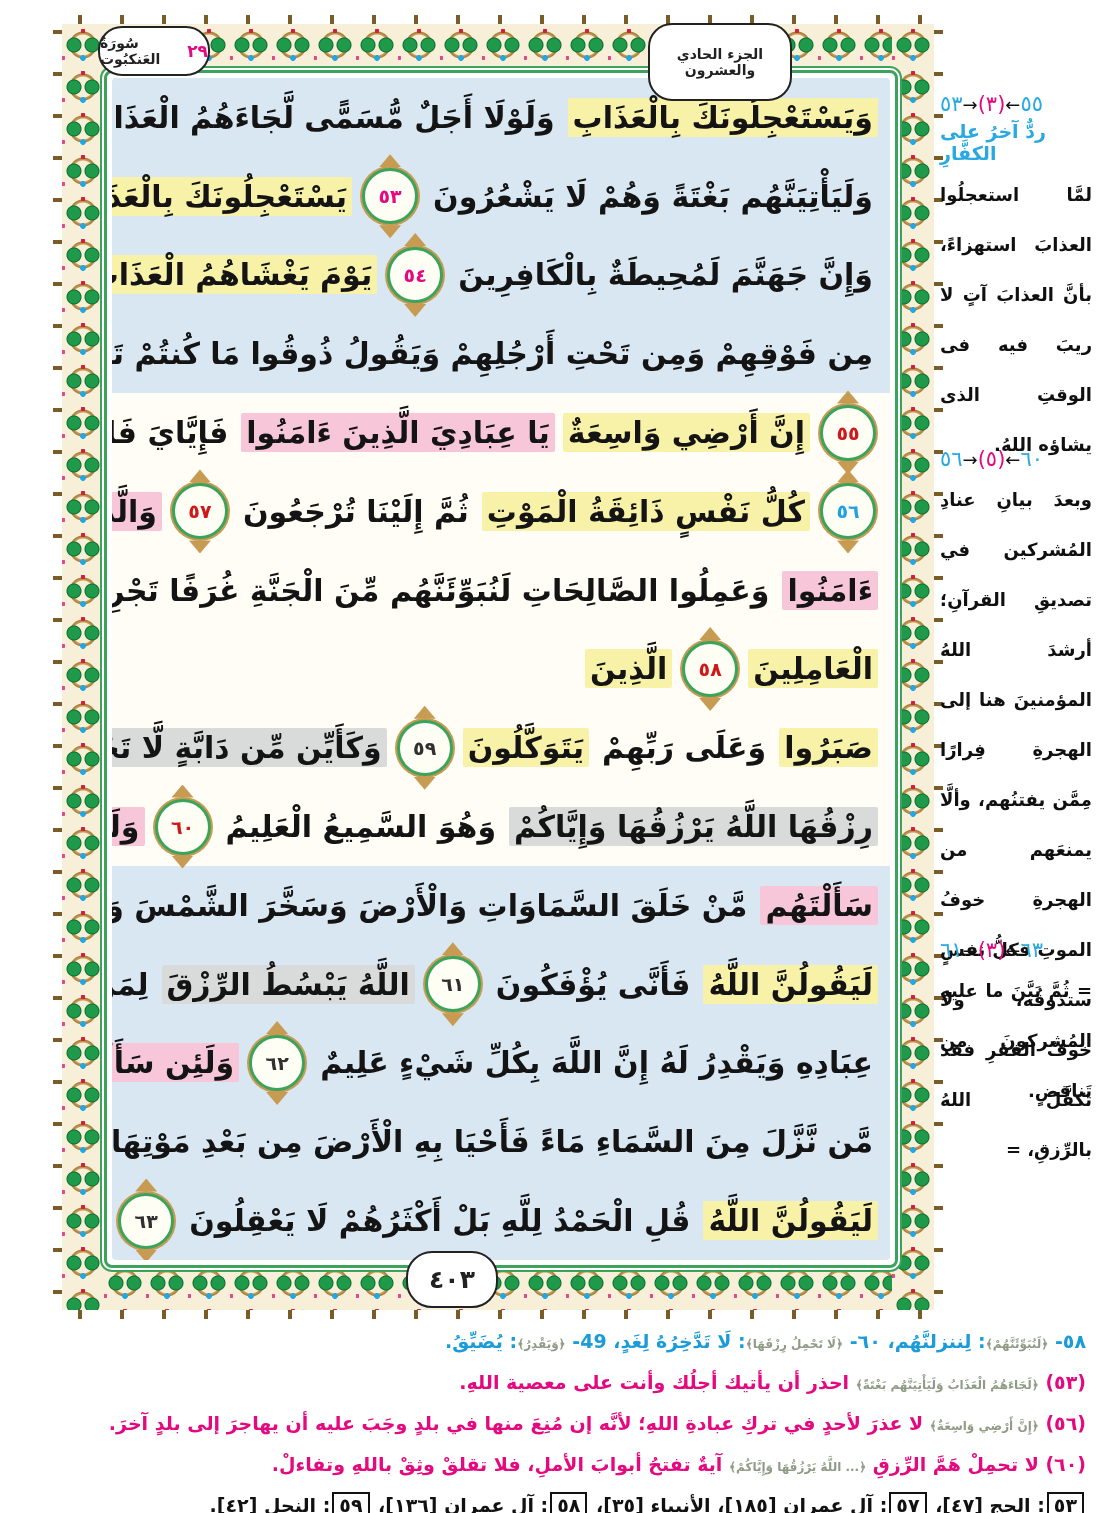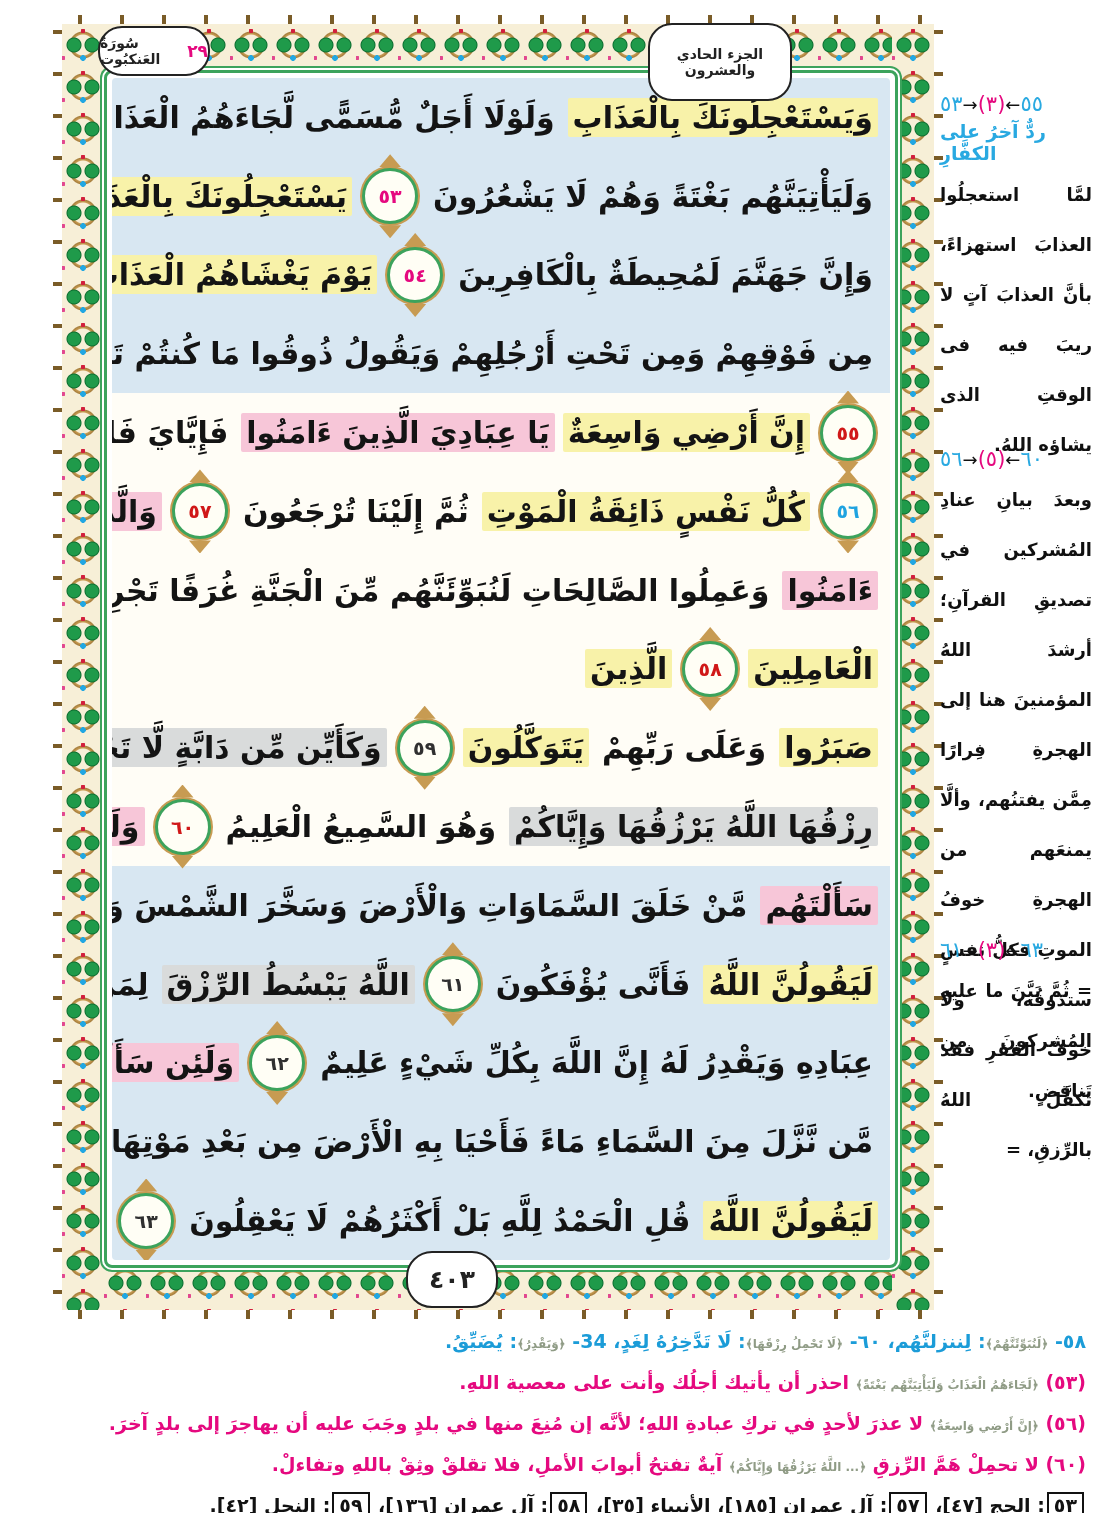--- a/index.html
+++ b/index.html
@@ -197,20 +197,20 @@
         <div class="range"><span>٦٠</span><span class="arr">←</span><span class="cnt">(٥)</span><span class="arr">→</span><span>٥٦</span></div>
         <div class="mbody">وبعدَ بيانِ عنادِ المُشركين في تصديقِ القرآنِ؛ أرشدَ اللهُ المؤمنينَ هنا إلى الهجرةِ فِرارًا مِمَّن يفتنُهم، وألَّا يمنعَهم من الهجرةِ خوفُ الموتِ فكلُّ نفسٍ ستذوقُه، ولا خوفُ الفقرِ فقد تكفَّلَ اللهُ بالرِّزقِ، =</div>
       </div>
       <div class="margin-section" style="top: 938px;">
         <div class="range"><span>٦٣</span><span class="arr">←</span><span class="cnt">(٣)</span><span class="arr">→</span><span>٦١</span></div>
         <div class="mbody">= ثُمَّ بَيَّنَ ما عليهِ المُشركونَ من تَناقضٍ.</div>
       </div>
     </div>
 
   <div class="footnotes" id="footnotes-root">
-      <div class="fn-blue"><span>٥٨- </span><span class="fn-quote">﴿لَنُبَوِّئَنَّهُمْ﴾</span><span>: لِننزلنَّهُم، ٦٠- </span><span class="fn-quote">﴿لَا تَحْمِلُ رِزْقَهَا﴾</span><span>: لَا تَدَّخِرُهُ لِغَدٍ، 34- </span><span class="fn-quote">﴿وَيَقْدِرُ﴾</span><span>: يُضَيِّقُ.</span></div>
+      <div class="fn-blue"><span>٥٨- </span><span class="fn-quote">﴿لَنُبَوِّئَنَّهُمْ﴾</span><span>: لِننزلنَّهُم، ٦٠- </span><span class="fn-quote">﴿لَا تَحْمِلُ رِزْقَهَا﴾</span><span>: لَا تَدَّخِرُهُ لِغَدٍ، 49- </span><span class="fn-quote">﴿وَيَقْدِرُ﴾</span><span>: يُضَيِّقُ.</span></div>
       <div class="fn-magenta"><span>(٥٣) </span><span class="fn-quote">﴿لَجَاءَهُمُ الْعَذَابُ وَلَيَأْتِيَنَّهُم بَغْتَةً﴾</span><span> احذر أن يأتيك أجلُك وأنت على معصية اللهِ.</span></div>
       <div class="fn-magenta"><span>(٥٦) </span><span class="fn-quote">﴿إِنَّ أَرْضِي وَاسِعَةٌ﴾</span><span> لا عذرَ لأحدٍ في تركِ عبادةِ اللهِ؛ لأنَّه إن مُنِعَ منها في بلدٍ وجَبَ عليه أن يهاجرَ إلى بلدٍ آخرَ.</span></div>
       <div class="fn-magenta"><span>(٦٠) لا تحمِلْ هَمَّ الرِّزقِ </span><span class="fn-quote">﴿... اللَّهُ يَرْزُقُهَا وَإِيَّاكُمْ﴾</span><span> آيةٌ تفتحُ أبوابَ الأملِ، فلا تقلقْ وثِقْ باللهِ وتفاءلْ.</span></div>
       <div class="fn-black"><span class="boxnum">٥٣</span><span>: الحج [٤٧]، </span><span class="boxnum">٥٧</span><span>: آل عمران [١٨٥]، الأنبياء [٣٥]، </span><span class="boxnum">٥٨</span><span>: آل عمران [١٣٦]، </span><span class="boxnum">٥٩</span><span>: النحل [٤٢].</span></div>
     </div>
 
 </div>
 
 </body></html>

